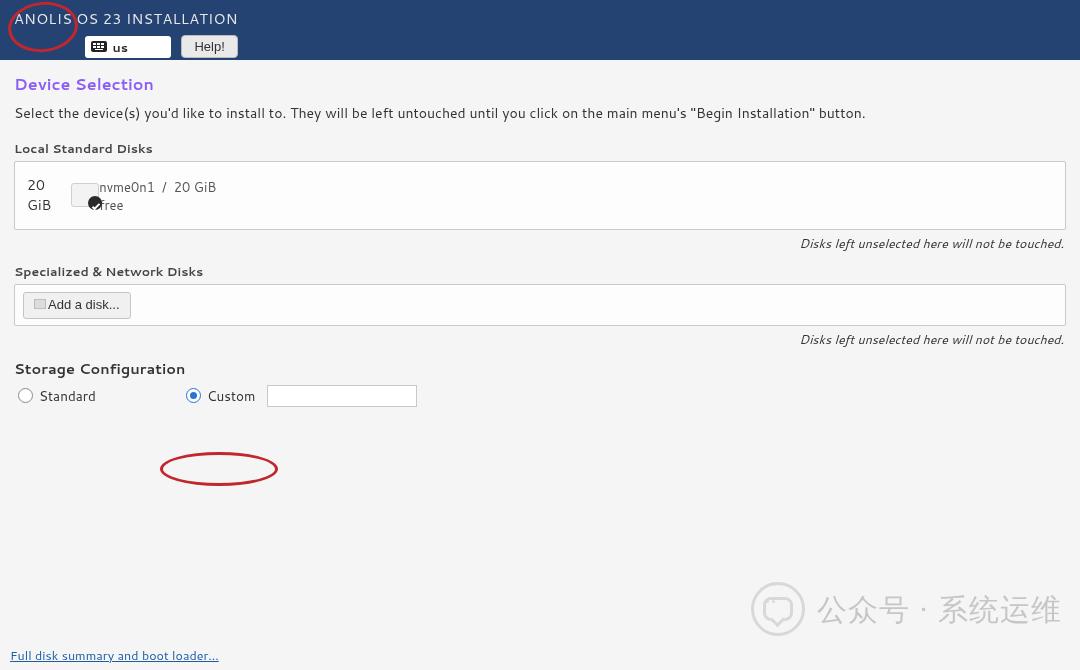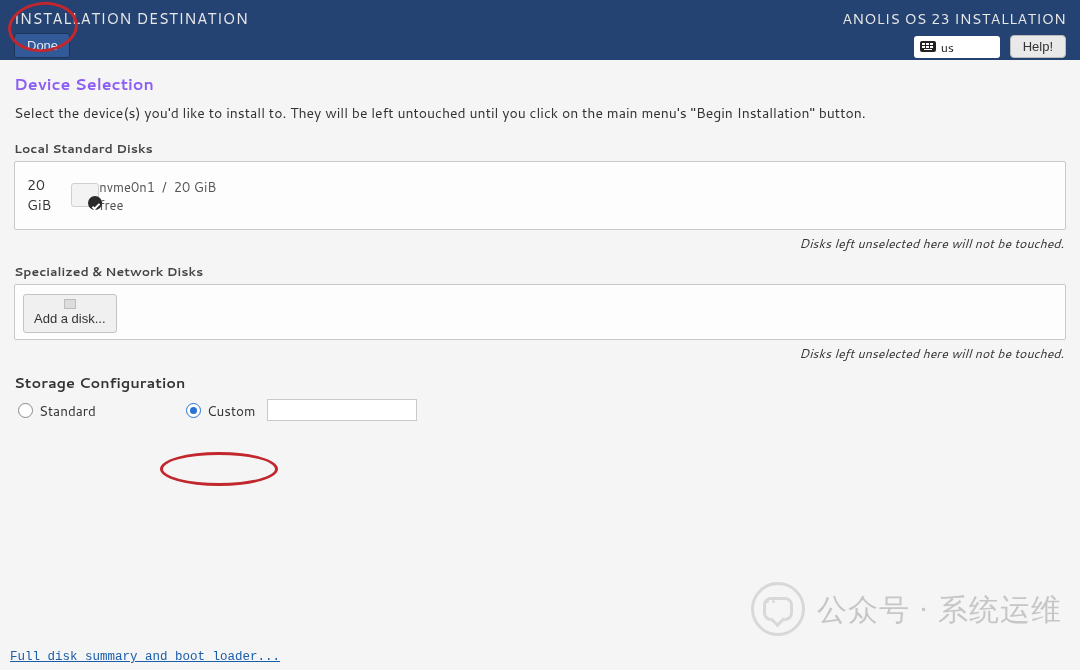--- a/index.html
+++ b/index.html
@@ -36,20 +36,21 @@
     background: #fff;
     color: #222;
     border-radius: 3px;
     padding: 3px 8px 3px 6px;
     font-size: 12.5px;
     display: flex;
     align-items: center;
     gap: 5px;
     width: 86px;
     height: 22px;
+    font-weight: bold;
   }
   .kb-icon {
     display:inline-block; width:16px; height:11px; background:#222; border-radius:2px; position:relative;
   }
   .kb-icon::before{
     content:""; position:absolute; inset:2px; background:
       linear-gradient(#fff,#fff) 0 0/3px 2px no-repeat,
       linear-gradient(#fff,#fff) 4px 0/3px 2px no-repeat,
       linear-gradient(#fff,#fff) 8px 0/3px 2px no-repeat,
       linear-gradient(#fff,#fff) 0 3px/3px 2px no-repeat,
@@ -93,21 +94,21 @@
   .disk-icon .check{
     position:absolute; right:-2px; bottom:-2px; width:8px; height:4px;
     border-left:2px solid #fff; border-bottom:2px solid #fff; transform:rotate(-45deg); z-index:2;
   }
   .disk-name { font-size: 13.5px; font-weight: 700; color: #222; }
   .disk-sub { font-size: 13px; color: #555; }
 
   .note-right { text-align: right; font-size: 12.5px; font-style: italic; color: #333; margin: 4px 2px 10px 0; }
 
   .add-disk-btn {
-    display:inline-flex; flex-direction:column; align-items:center; justify-content:center;
+    display:inline-flex; flex-direction:row; align-items:center; justify-content:center;
     background:#f0f0f0; border:1px solid #c4c4c4; border-radius:3px;
     padding: 4px 10px 6px 10px; font-size:13px; color:#333; cursor:pointer; gap:2px;
   }
   .add-disk-btn .mini-icon{ width:12px; height:10px; background:#dcdcdc; border:1px solid #bdbdbd; }
 
   .storage-conf-heading { font-size: 14.5px; font-weight: 700; color: #333; margin: 8px 0 6px 0; }
 
   .radio-row { display:flex; align-items:center; gap: 90px; margin-left: 4px; }
   .radio-item { display:flex; align-items:center; gap:6px; font-size:13.5px; color:#333; cursor:pointer; }
   .radio-outer {
@@ -119,21 +120,20 @@
   .custom-field {
     width: 150px; height:22px; border:1px solid #c9c9c9; background:#fff; margin-left:6px;
   }
 
   
   .bottom-bar {
     position:absolute; bottom:0; left:0; right:0;
     display:flex; justify-content:space-between; align-items:flex-end;
     padding: 6px 10px 6px 10px; font-size:12.5px; color:#1a5da8;
     background: transparent;
-    font-family: Liberation Mono, monospace;
   }
   .bottom-left { text-decoration: underline; color:#1a5da8; cursor:pointer; }
   .bottom-right { color:#333; }
   .refresh-link { color:#1a5da8; text-decoration:underline; margin-left:8px; cursor:pointer; }
 
   
   .annot {
     position:absolute; border:3px solid #c1272d; border-radius:50%;
     pointer-events:none;
   }
@@ -158,24 +158,20 @@
     content:"";position:absolute;left:6px;bottom:-7px;width:8px;height:8px;
     border-left:3px solid #cfcfcf;border-bottom:3px solid #cfcfcf;transform:rotate(-45deg);background:#f5f5f5;
   }
   .wm-dots{position:absolute;display:flex;gap:3px;}
   .wm-dots span{width:3px;height:3px;background:#cfcfcf;border-radius:50%;}
 </style>
 </head>
 <body>
 
 <div class="header">
-  <div class="header-left">
-    <div class="page-title">INSTALLATION DESTINATION</div>
-    <button class="done-btn">Done</button>
-  </div>
   <div class="header-right">
     <div class="product-title">ANOLIS OS 23 INSTALLATION</div>
     <div class="header-controls">
       <div class="keyboard-ind">
         <span class="kb-icon"></span>
         <span>us</span>
       </div>
       <button class="help-btn">Help!</button>
     </div>
   </div>

